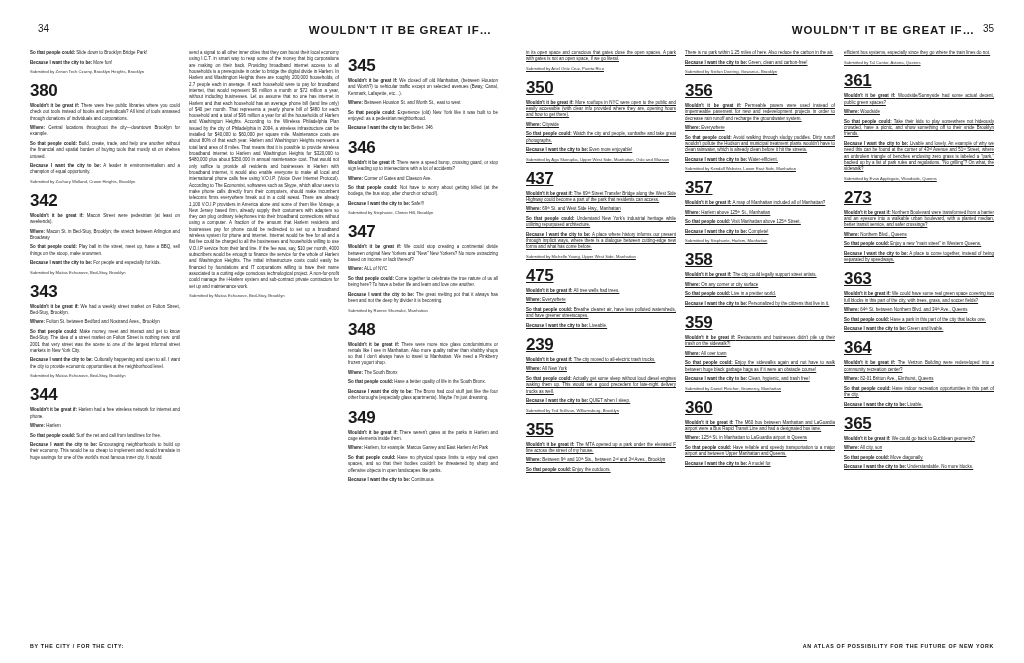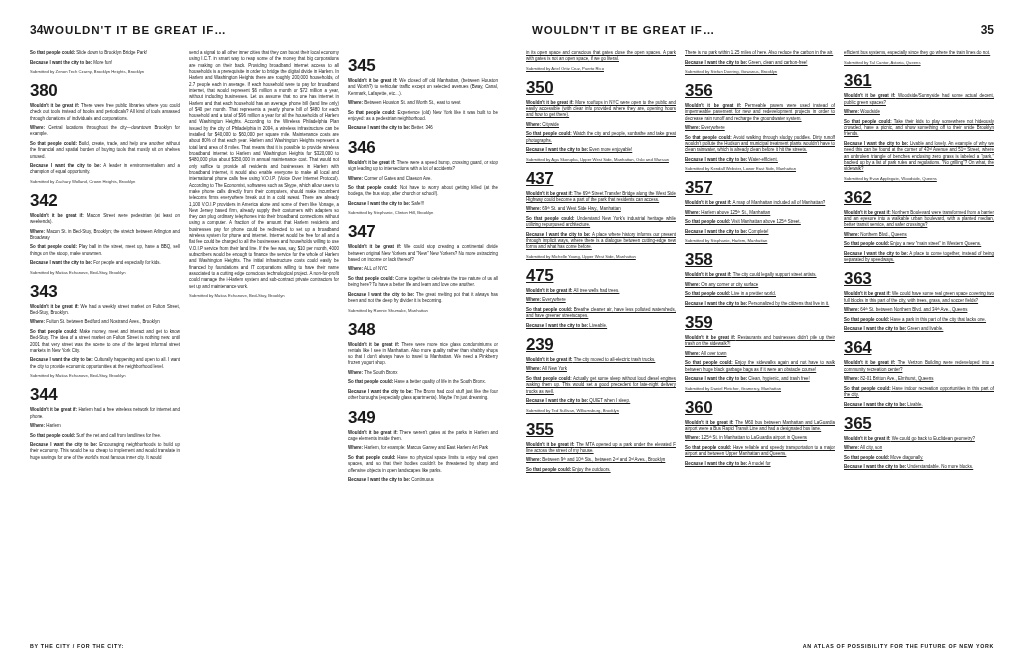--- a/index.html
+++ b/index.html
@@ -30,26 +30,27 @@
   .leaf.left { padding-left:30px; padding-right:14px; }
   .leaf.right { padding-left:14px; padding-right:30px; }
 
   .rhead {
     display:flex; align-items:flex-start;
     font-weight:bold;
     margin-bottom:10px;
     height:16px;
   }
   .folio {
-    font-size:12px; font-weight:bold; letter-spacing:0px;
+    font-size:10px; font-weight:normal; letter-spacing:0px;
     line-height:1;
+    margin-left:8px;
   }
   .rtitle {
     flex:1;
-    text-align:left;
+    text-align:right;
     font-size:11.5px; font-weight:bold;
     letter-spacing:0.9px;
     line-height:1;
     padding-top:1px;
   }
   .leaf.left .rtitle { padding-right:6px; }
   .leaf.right .rtitle { padding-left:6px; }
 
   
   .cols {
@@ -297,21 +298,21 @@
               <p class="submit">Submitted by Tal Cantor, Astoria, Queens</p>
             </div>
             <div class="bignum">361</div>
             <div class="entry">
               <p><span class="lbl">Wouldn't it be great if:</span> Woodside/Sunnyside had some actual decent, public green spaces?</p>
               <p><span class="lbl">Where:</span> Woodside</p>
               <p><span class="lbl">So that people could:</span> Take their kids to play somewhere not hideously crowded, have a picnic, and show something off to their snide Brooklyn friends.</p>
               <p><span class="lbl">Because I want the city to be:</span> Livable and lovely. An example of why we need this can be found at the corner of 43ʳᵈ Avenue and 51ˢᵗ Street, where an unbroken triangle of benches enclosing zero grass is labeled a "park," backed up by a list of park rules and regulations. "No grilling"? On what, the sidewalk?</p>
               <p class="submit">Submitted by Evan Applegate, Woodside, Queens</p>
             </div>
-            <div class="bignum">362</div>
+            <div class="bignum">273</div>
             <div class="entry">
               <p><span class="lbl">Wouldn't it be great if:</span> Northern Boulevard were transformed from a barrier and an eyesore into a walkable urban boulevard, with a planted median, better transit service, and safer crossings?</p>
               <p><span class="lbl">Where:</span> Northern Blvd., Queens</p>
               <p><span class="lbl">So that people could:</span> Enjoy a new "main street" in Western Queens.</p>
               <p><span class="lbl">Because I want the city to be:</span> A place to come together, instead of being separated by speedways.</p>
             </div>
             <div class="bignum">363</div>
             <div class="entry">
               <p><span class="lbl">Wouldn't it be great if:</span> We could have some real green space covering two full blocks in this part of the city, with trees, grass, and soccer fields?</p>
               <p><span class="lbl">Where:</span> 64ᵗʰ St. between Northern Blvd. and 34ᵗʰ Ave., Queens</p>

